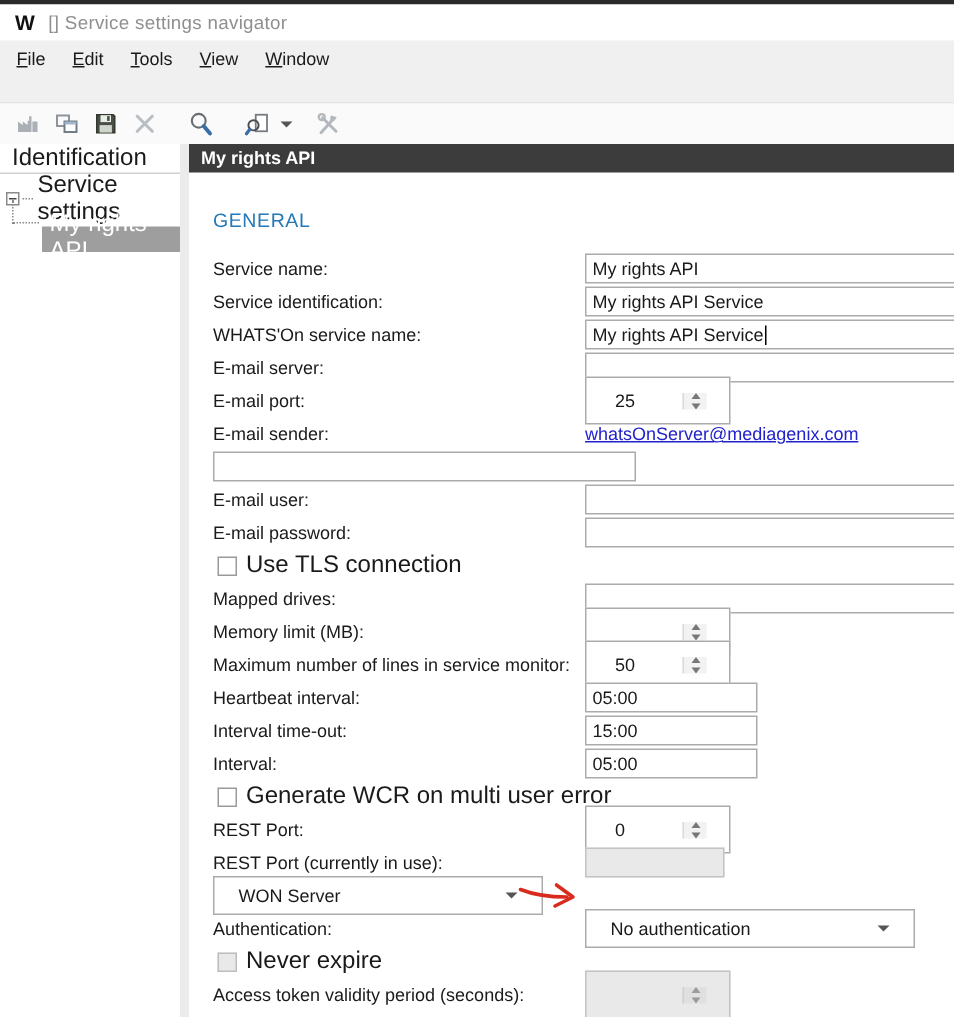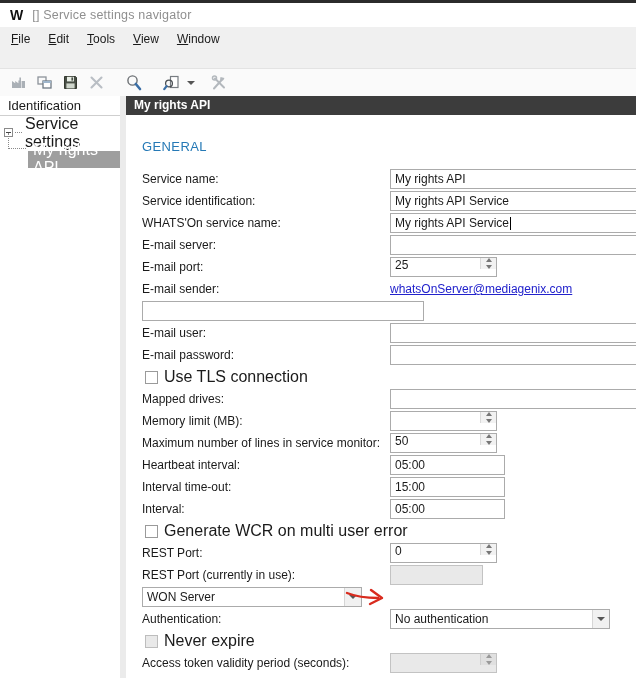--- a/index.html
+++ b/index.html
@@ -22,21 +22,21 @@
   
   .toolbar { height:27px; background:#fafafa; display:flex; align-items:center; padding-left:6px; }
   .tbtn { width:24px; height:22px; display:flex; align-items:center; justify-content:center; margin-right:2px; }
   .tbtn.gap { margin-left:12px; }
   .caret-down { width:0; height:0; border-left:4px solid transparent; border-right:4px solid transparent;
     border-top:4px solid #555; margin-left:1px; }
 
   
   .content { display:flex; height:599px; }
   .sidebar { width:120px; background:#fff; flex:none; }
-  .sidebar-header { height:20px; line-height:19px; padding-left:8px; font-size:13px;
+  .sidebar-header { height:20px; line-height:19px; padding-left:8px; font-size:16px;
     border-bottom:1px solid #cfcfcf; color:#1a1a1a; }
   .tree { position:relative; padding-top:8px; font-size:16px; }
   .node-root { display:flex; align-items:center; padding-left:4px; height:17px; }
   .expander { width:9px; height:9px; border:1px solid #8a8a8a; background:#fff; position:relative; flex:none; }
   .expander::after { content:''; position:absolute; left:1px; right:1px; top:3px; height:1px; background:#444; }
   .dots { width:7px; border-top:1px dotted #8a8a8a; margin:0 3px 0 2px; flex:none; }
   .lconn { position:absolute; left:8px; top:17px; width:18px; height:16px;
     border-left:1px dotted #8a8a8a; border-bottom:1px dotted #8a8a8a; }
   .node-child { margin-left:28px; margin-top:7px; height:17px; display:inline-flex; align-items:center;
     background:#9e9e9e; color:#fff; padding:0 14px 0 5px; }
@@ -53,35 +53,35 @@
   .row { display:flex; align-items:center; height:20px; margin-bottom:2px; position:relative; }
   .lbl { width:248px; flex:none; font-size:12px; color:#1a1a1a; }
 
   .box { height:20px; border:1px solid #ababab; background:#fff; font-size:12px; }
   input.box { padding:0 4px; outline:none; color:#1a1a1a; font-family:"Liberation Sans", sans-serif; }
   .txt { width:282px; }
   .faux { display:flex; align-items:center; padding:0 4px; }
   .time { width:115px; display:flex; align-items:center; padding:0 4px; }
   .caret { display:inline-block; width:1px; height:13px; background:#000; margin-left:1px; }
 
-  .spinbox { width:107px; display:flex; align-items:flex-start; padding:0; }
+  .spinbox { width:97px; display:flex; align-items:center; padding:15px; }
   .spin-val { flex:1; display:flex; align-items:center; padding-left:4px; }
   .spin-btns { width:16px; border-left:1px solid #dadada; background:#f2f2f2;
     display:flex; flex-direction:column; align-items:center; justify-content:center; gap:3px; }
   .tri-up { width:0; height:0; border-left:3.5px solid transparent; border-right:3.5px solid transparent;
     border-bottom:4px solid #777; }
   .tri-dn { width:0; height:0; border-left:3.5px solid transparent; border-right:3.5px solid transparent;
     border-top:4px solid #777; }
   .disabled { background:#e9e9e9 !important; border-color:#c3c3c3 !important; }
   .disabled .spin-btns { background:#e0e0e0; border-left-color:#cfcfcf; }
   .disabled .tri-up { border-bottom-color:#9a9a9a; }
   .disabled .tri-dn { border-top-color:#9a9a9a; }
   .disbox { width:93px; }
 
-  .ddl { width:220px; display:flex; align-items:stretch; padding:0; }
+  .ddl { width:220px; display:flex; align-items:stretch; padding:12px; }
   .ddl-val { flex:1; display:flex; align-items:center; padding-left:4px; }
   .ddl-btn { width:17px; background:#f1f1f1; border-left:1px solid #d6d6d6;
     display:flex; align-items:center; justify-content:center; }
   .ddl-tri { width:0; height:0; border-left:4px solid transparent; border-right:4px solid transparent;
     border-top:4px solid #555; }
 
   .chk { width:13px; height:13px; border:1px solid #9a9a9a; background:#fff; margin:0 6px 0 3px; flex:none; }
   .chk.disabled { background:#e9e9e9 !important; border-color:#bdbdbd !important; }
   .chk-lbl { font-size:16px; }
 

